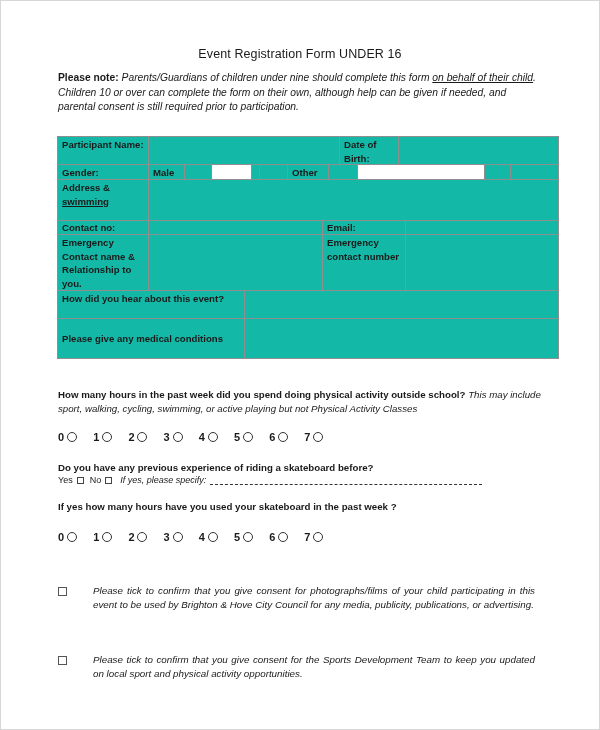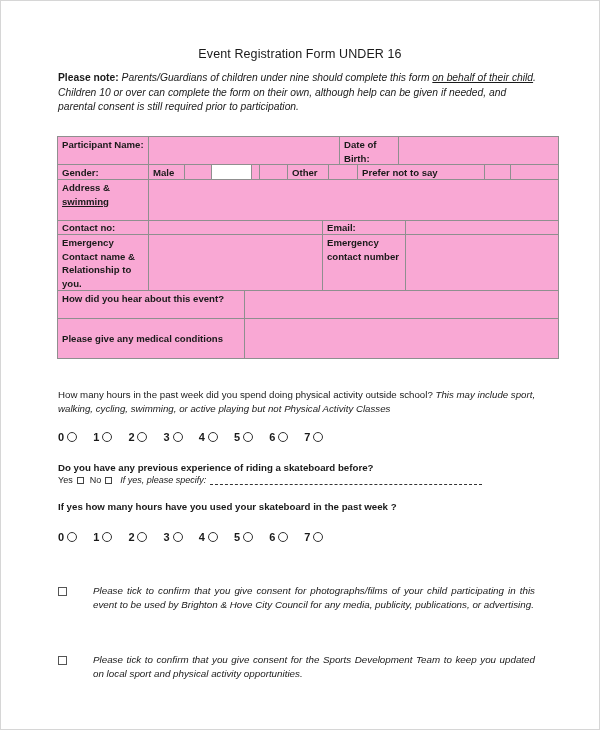--- a/index.html
+++ b/index.html
@@ -23,30 +23,30 @@
   .note i { font-style: italic; }
   .u { text-decoration: underline; }
 
   
   .form-table {
     position: absolute; left: 57px; top: 136px; width: 502px; height: 223px;
   }
   .cell {
     position: absolute; box-sizing: border-box; border: 1px solid #8f8f8f;
     font-size: 9.6px; font-weight: bold; line-height: 13.5px; padding: 1px 4px;
-    background: #f9a8d4;
+    background: #14b8a6;
   }
   .cell.center { text-align: center; }
   .cell.right { text-align: left; padding-right: 5px; }
   .cell.vmid { display: flex; align-items: center; }
 
   .q {
     position: absolute; left: 58px; font-size: 9.7px; line-height: 14px;
   }
-  .q b { font-weight: normal; }
+  .q b { font-weight: bold; }
   .q i { font-style: italic; font-weight: normal; }
   .radios {
     position: absolute; left: 58px; height: 16px; display: flex; font-size: 11px; font-weight: bold;
   }
   .radio-item { display: flex; align-items: center; width: 35.2px; }
   .radio-num { display: inline-block; width: 8px; }
   .radio-circle {
     display: inline-block; width: 10px; height: 10px; border: 1px solid #333; border-radius: 50%;
     margin-left: 1px; box-sizing: border-box; background: #fff;
   }
@@ -83,21 +83,20 @@
   <div class="cell" style="left:282px;top:0;width:60px;height:29px;">Date of Birth:</div>
   <div class="cell" style="left:341px;top:0;width:161px;height:29px;"></div>
 
   <div class="cell" style="left:0;top:28px;width:92px;height:16px;line-height:13px;">Gender:</div>
   <div class="cell" style="left:91px;top:28px;width:37px;height:16px;line-height:13px;">Male</div>
   <div class="cell" style="left:127px;top:28px;width:28px;height:16px;"></div>
   <div class="cell center" style="left:154px;top:28px;width:49px;height:16px;line-height:13px;margin-left:40px;">Female</div>
   <div class="cell" style="left:202px;top:28px;width:29px;height:16px;"></div>
   <div class="cell right" style="left:230px;top:28px;width:42px;height:16px;line-height:13px;">Other</div>
   <div class="cell" style="left:271px;top:28px;width:30px;height:16px;"></div>
-  <div class="cell right" style="left:300px;top:28px;width:128px;height:16px;line-height:13px;">Prefer not to say</div>
   <div class="cell" style="left:427px;top:28px;width:27px;height:16px;"></div>
   <div class="cell" style="left:453px;top:28px;width:49px;height:16px;"></div>
 
   <div class="cell" style="left:0;top:43px;width:92px;height:42px;"><span>Address &amp;</span><br><span class="u">swimming</span></div>
   <div class="cell" style="left:91px;top:43px;width:411px;height:42px;"></div>
 
   <div class="cell" style="left:0;top:84px;width:92px;height:15px;line-height:12px;">Contact no:</div>
   <div class="cell" style="left:91px;top:84px;width:175px;height:15px;"></div>
   <div class="cell" style="left:265px;top:84px;width:84px;height:15px;line-height:12px;">Email:</div>
   <div class="cell" style="left:348px;top:84px;width:154px;height:15px;"></div>

